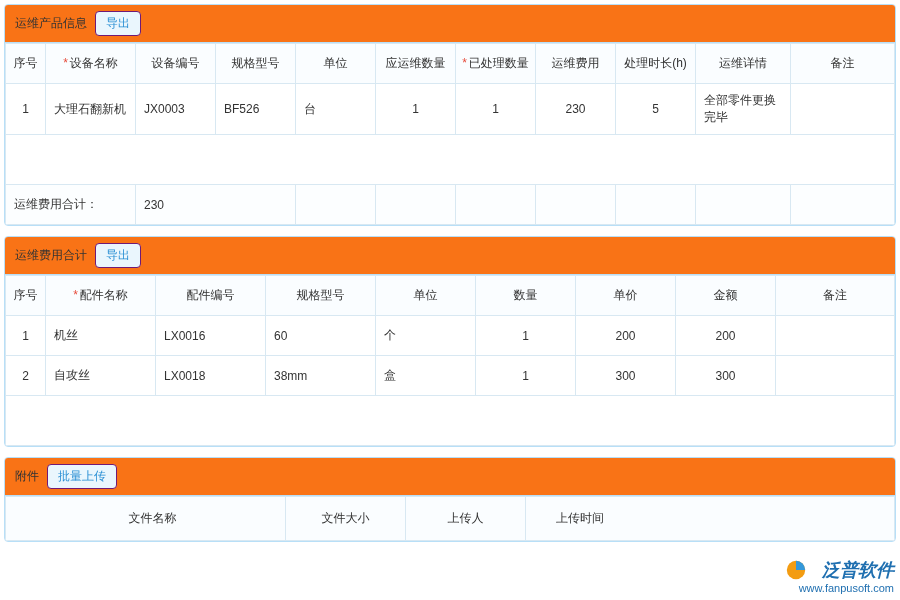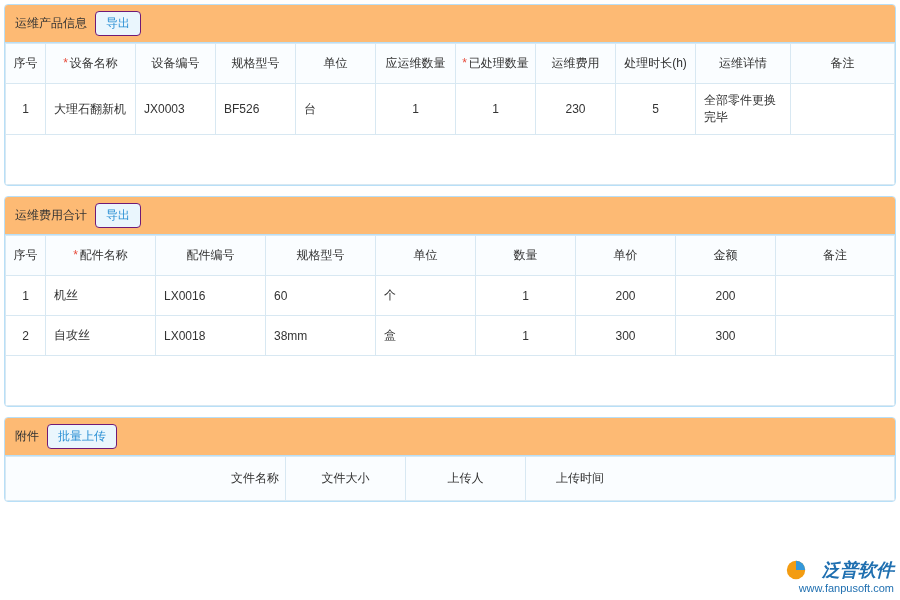--- a/index.html
+++ b/index.html
@@ -11,21 +11,21 @@
       padding: 4px;
       width: 900px;
     }
     .panel {
       border: 1px solid #b8dff7;
       border-radius: 4px;
       margin-bottom: 10px;
       overflow: hidden;
     }
     .panel-header {
-      background: #fdba74;
+      background: #f97316;
       padding: 6px 10px;
       display: flex;
       align-items: center;
       gap: 8px;
       border-bottom: 1px solid #b8dff7;
     }
     .panel-title {
       color: #333;
       font-size: 12px;
     }
@@ -139,20 +139,31 @@
         <td>台</td>
         <td class="center">1</td>
         <td class="center">1</td>
         <td class="center">230</td>
         <td class="center">5</td>
         <td>全部零件更换完毕</td>
         <td></td>
       </tr>
       <tr class="spacer-row">
         <td colspan="11" style="border-left:1px solid #d8e8f2;border-right:1px solid #d8e8f2;"></td>
+      </tr>
+      <tr class="total-row">
+        <td colspan="2" class="total-label">运维费用合计：</td>
+        <td colspan="2">230</td>
+        <td></td>
+          <td></td>
+          <td></td>
+          <td></td>
+          <td></td>
+          <td></td>
+          <td></td>
       </tr>
     </tbody>
   </table>
 </div>
 
 <div class="panel">
   <div class="panel-header">
     <span class="panel-title">运维费用合计</span>
     <button class="btn">导出</button>
   </div>
@@ -212,21 +223,21 @@
 </div>
 
 <div class="panel">
   <div class="panel-header">
     <span class="panel-title">附件</span>
     <button class="btn">批量上传</button>
   </div>
   <table class="attach-table">
     <thead>
       <tr>
-        <th class="attach-filename" style="text-align:right;">文件名称</th>
+        <th class="attach-filename" style="text-align:center;">文件名称</th>
         <th style="width:120px">文件大小</th>
         <th style="width:120px">上传人</th>
         <th style="text-align:left;padding-left:30px">上传时间</th>
       </tr>
     </thead>
   </table>
 </div>
 
 <div class="logo-area">
   <div class="brand">

